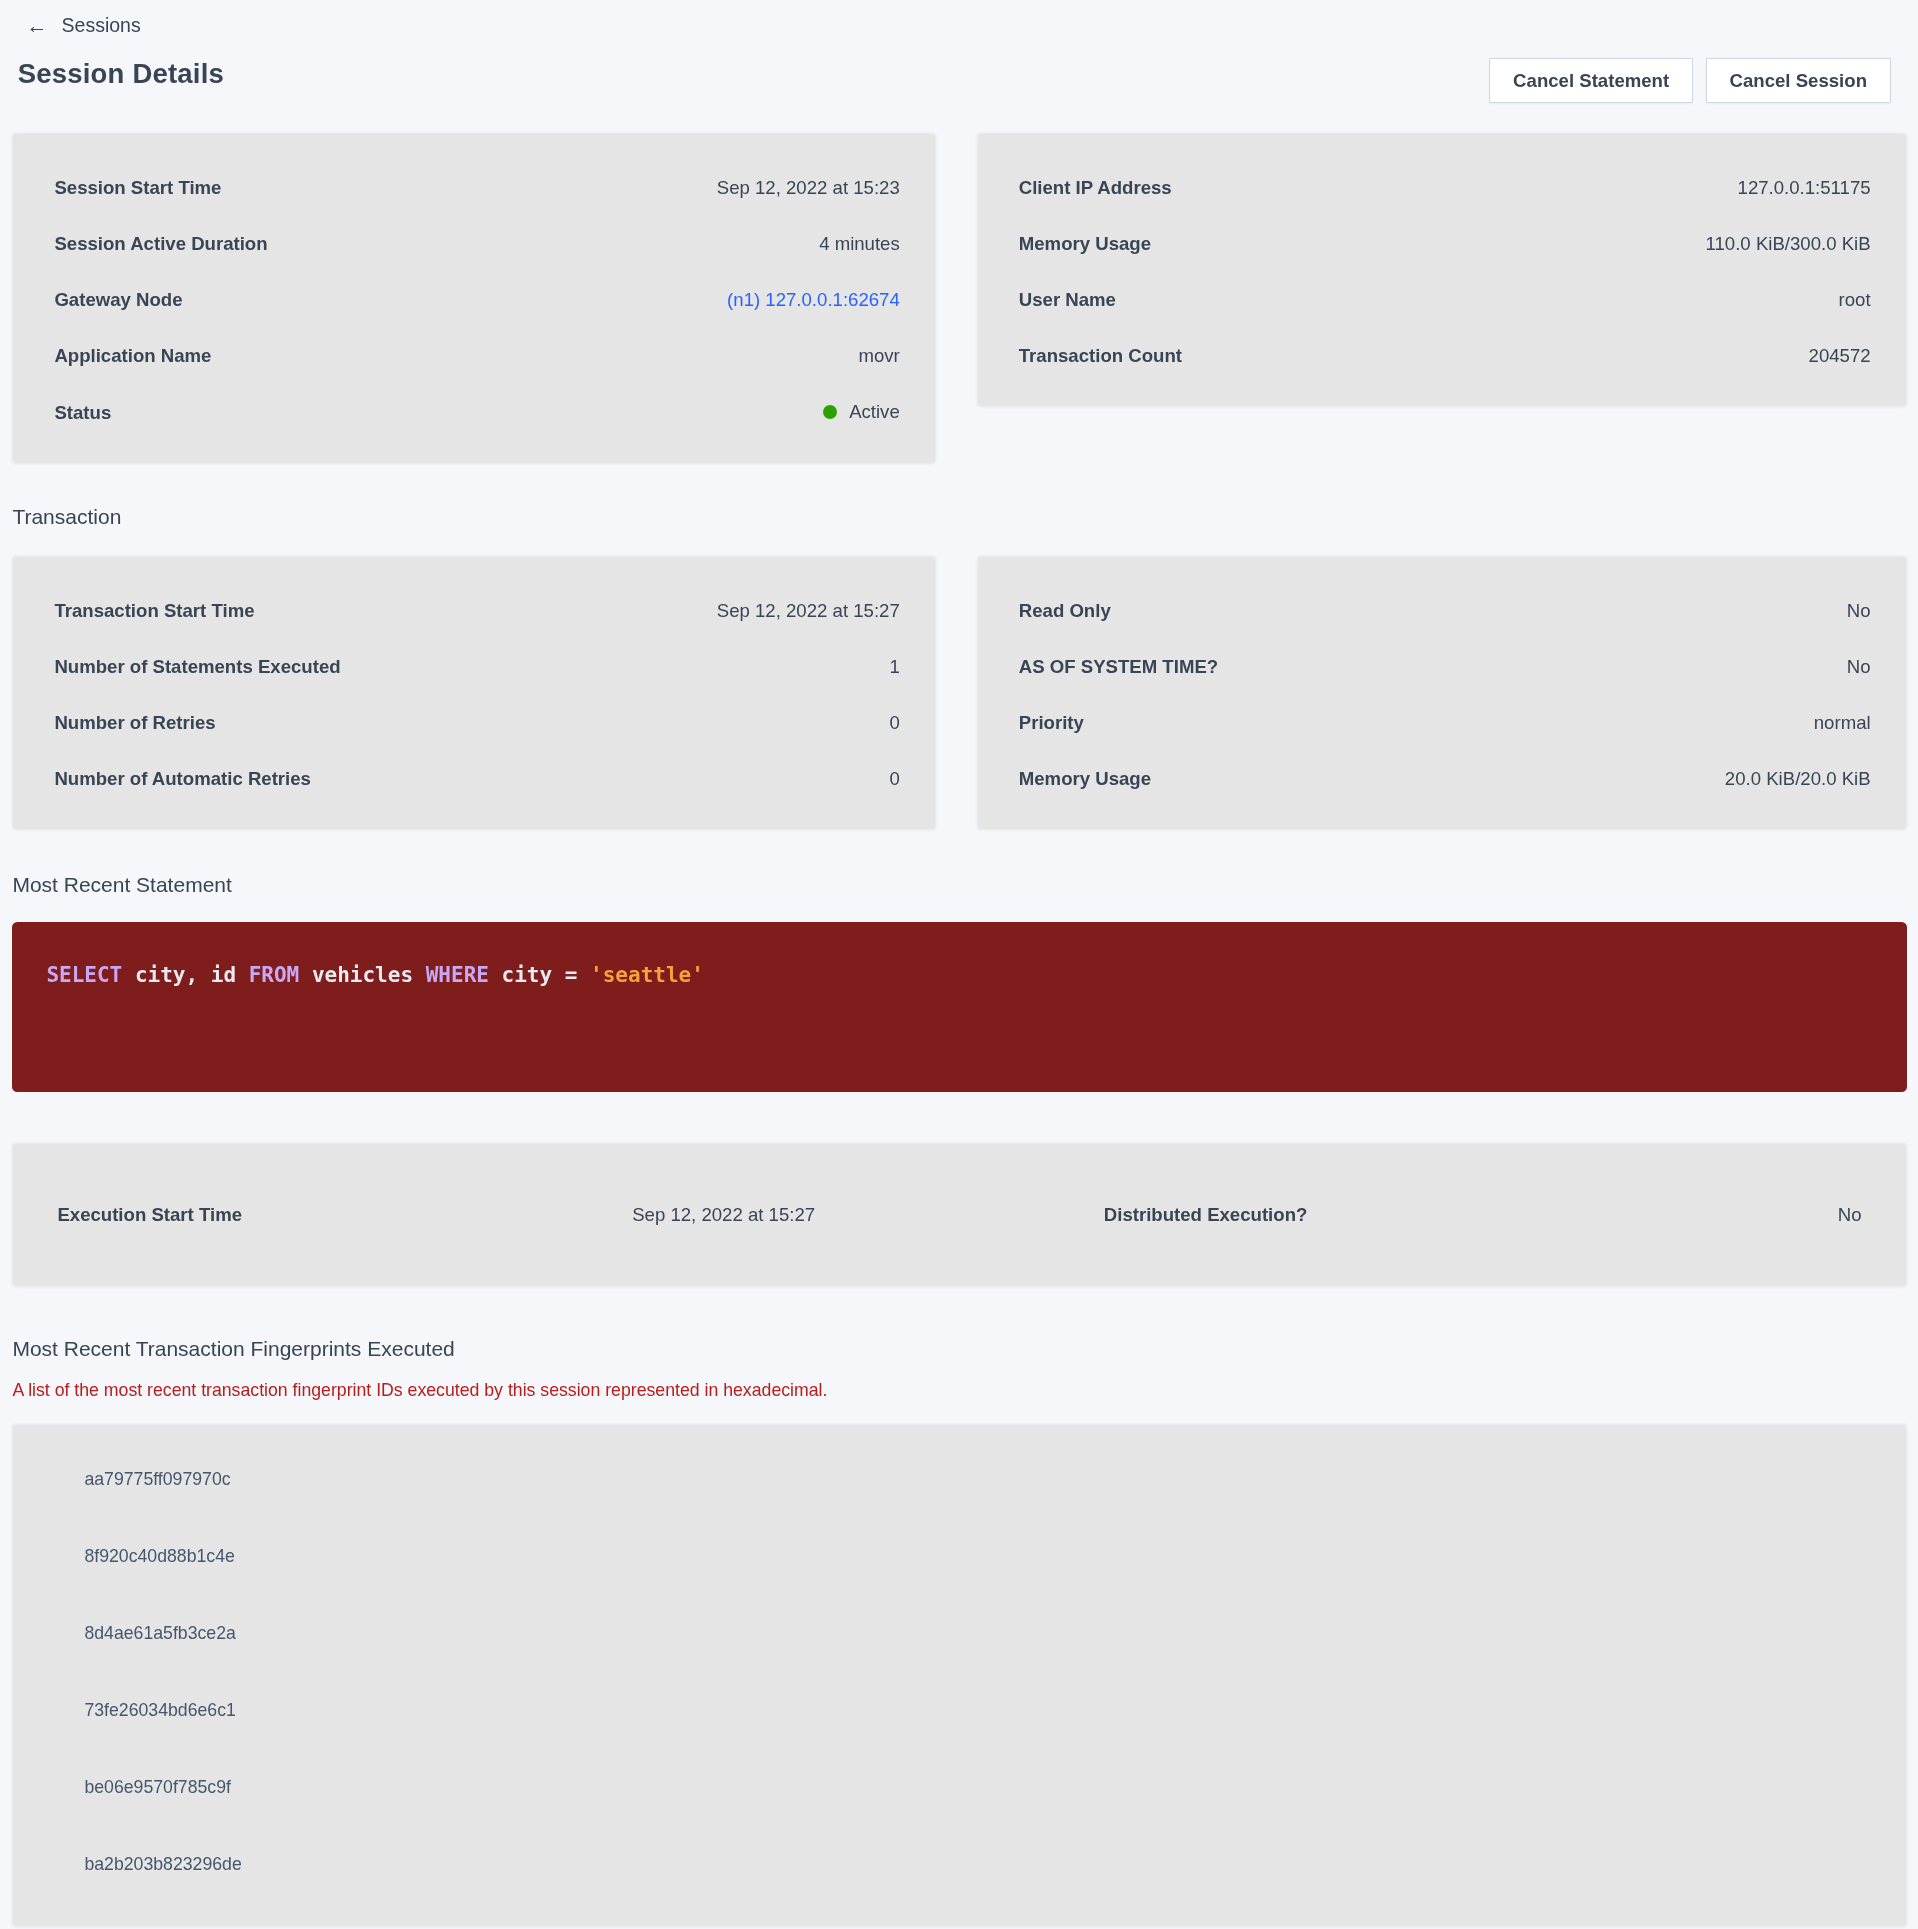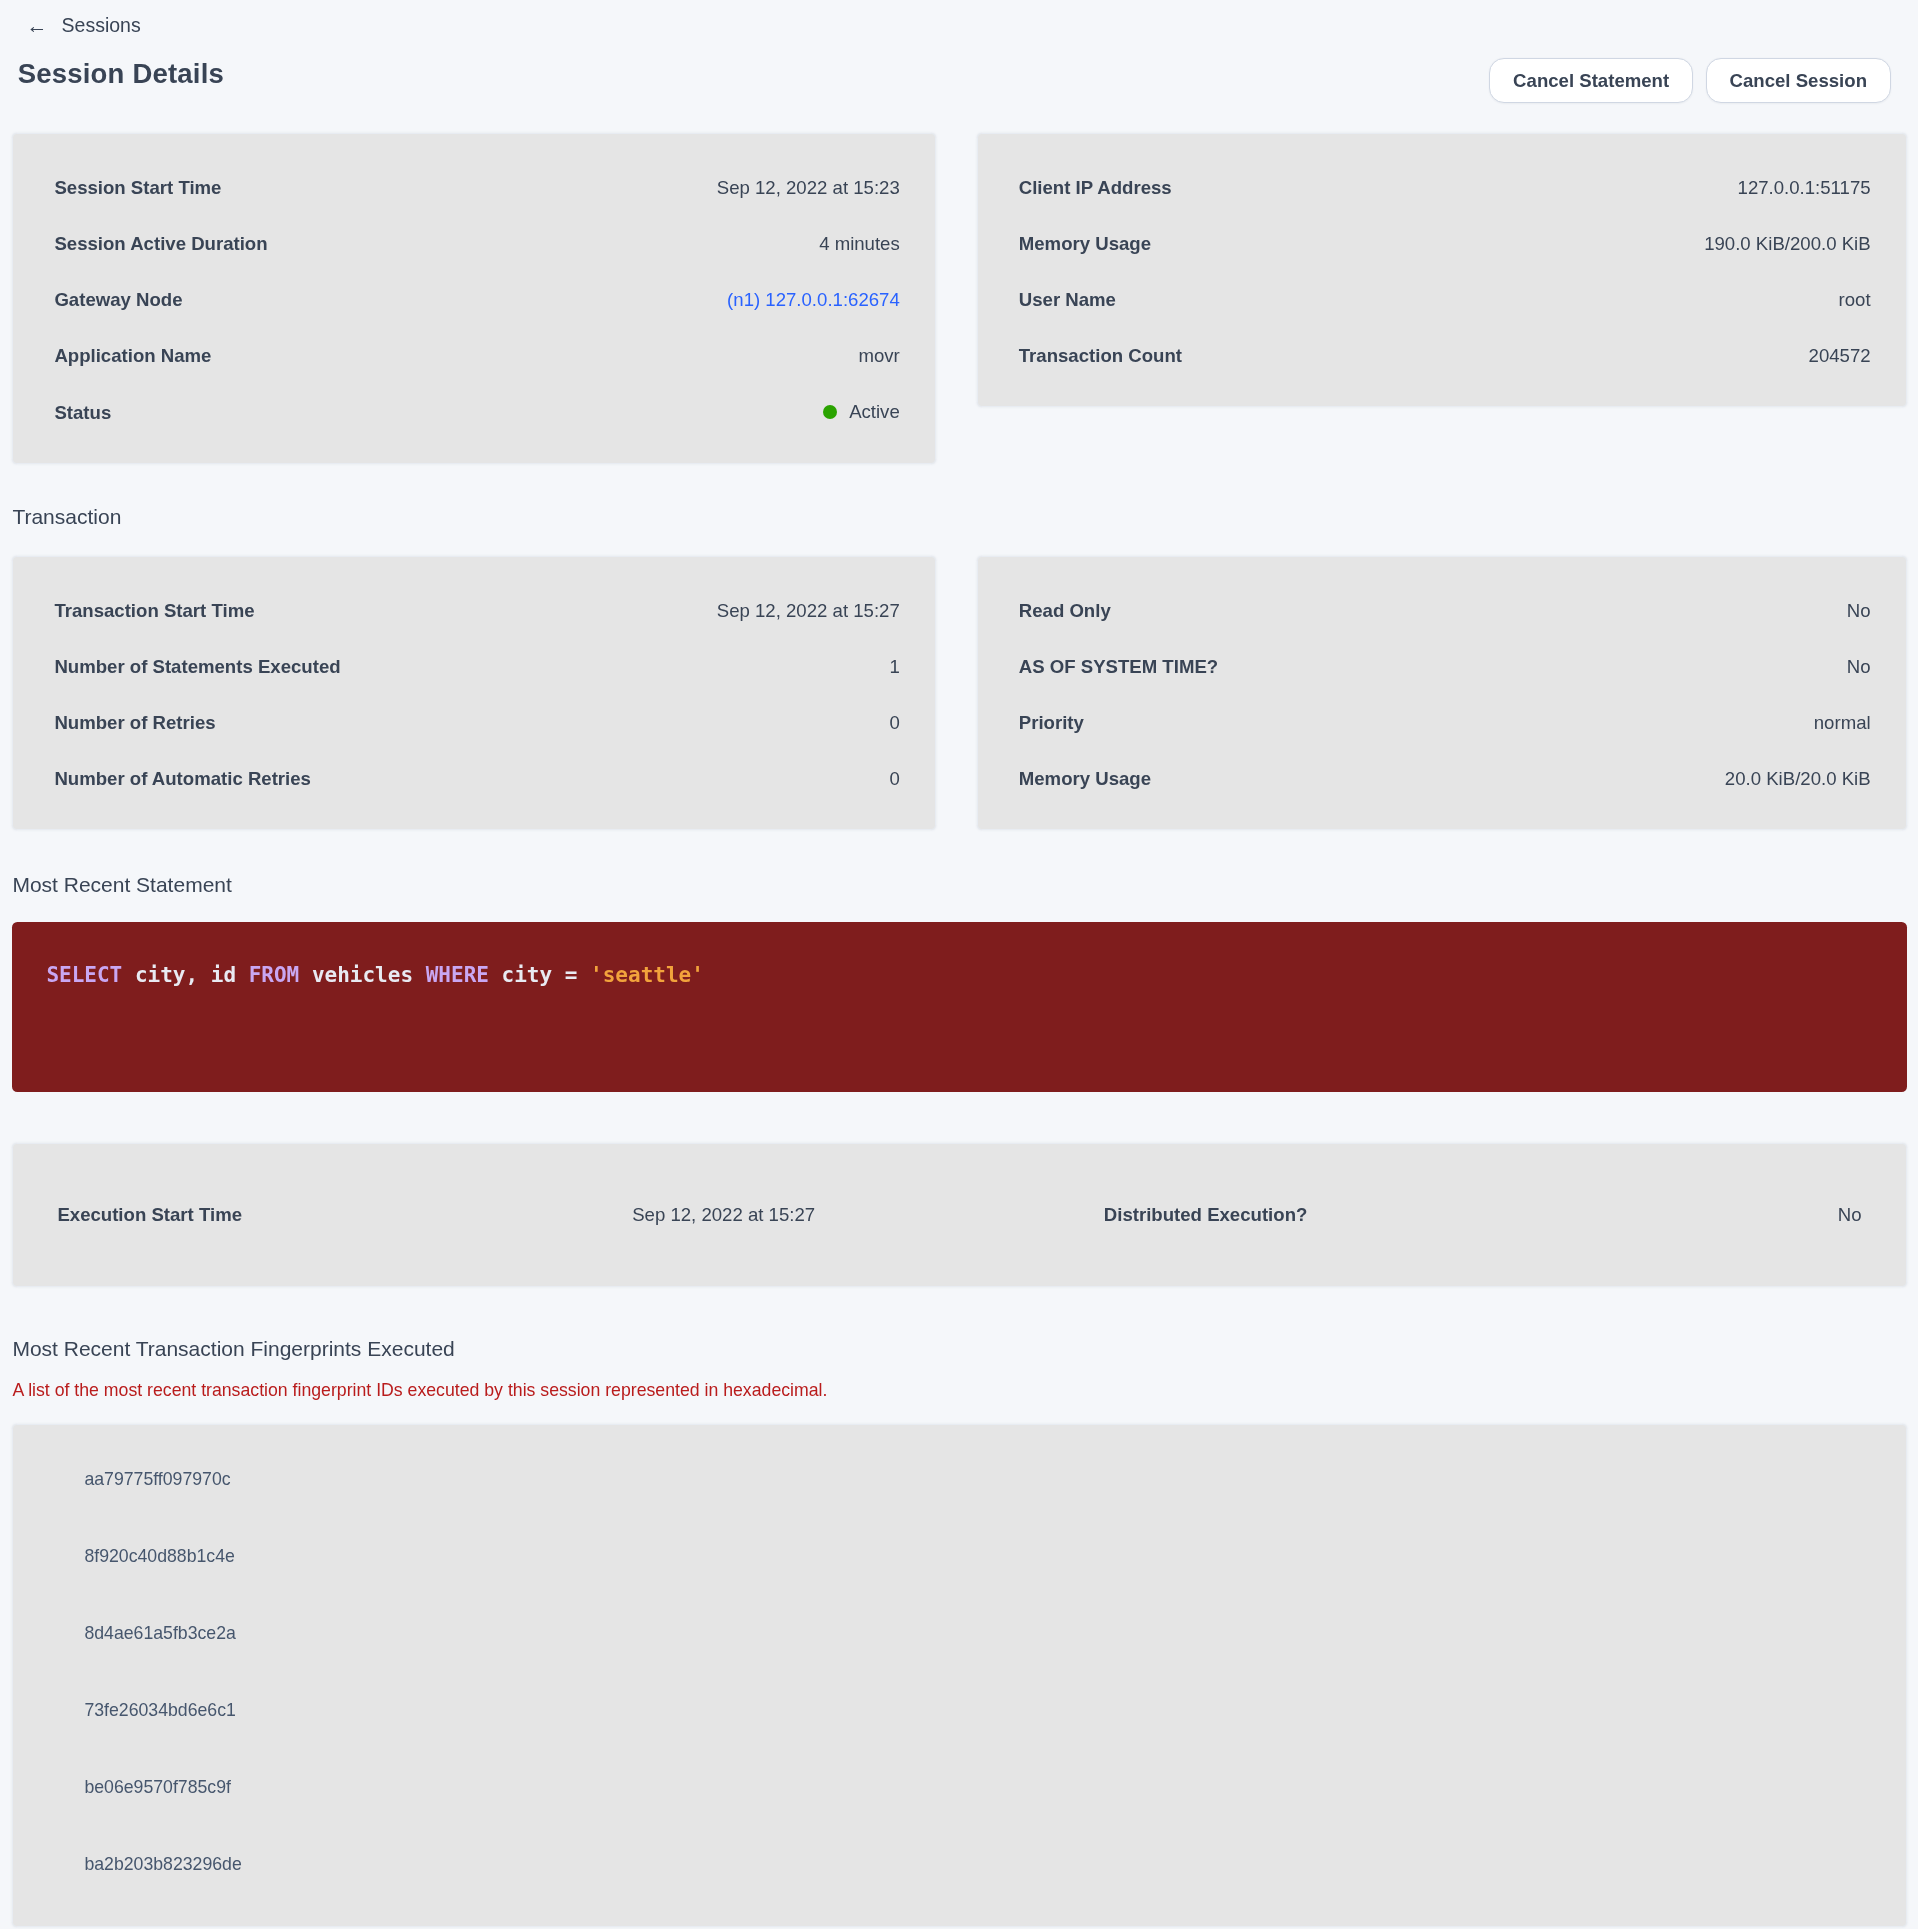--- a/index.html
+++ b/index.html
@@ -20,21 +20,21 @@
   .back-arrow { font-size: 21px; line-height: 1; }
 
   
   .header {
     display: flex; justify-content: space-between; align-items: flex-start;
     margin: 21px 28px 0 17.7px;
   }
   .page-title { font-size: 27.5px; font-weight: bold; color: #394455; letter-spacing: 0.2px; }
   .actions { display: flex; gap: 12.4px; }
   .btn {
-    background: #ffffff; border: 0.9px solid #d0d7e3; border-radius: 15px;
+    background: #ffffff; border: 0.9px solid #d0d7e3; border-radius: 1px;
     font-family: "Liberation Sans", sans-serif;
     font-size: 18.6px; font-weight: bold; color: #394455;
     padding: 10.6px 23px; cursor: pointer; box-shadow: 0 0.9px 1.8px rgba(57,68,85,0.06);
   }
 
   
   .cards-row {
     display: grid; grid-template-columns: 1fr 1.007fr; gap: 41px;
     margin: 30px 12.4px 0 12.4px; align-items: start;
   }
@@ -132,21 +132,21 @@
       </div>
     </div>
 
     <div class="card summary-card">
       <div class="srow">
         <span class="lbl">Client IP Address</span>
         <span class="val">127.0.0.1:51175</span>
       </div>
       <div class="srow">
         <span class="lbl">Memory Usage</span>
-        <span class="val">190.0 KiB/200.0 KiB</span>
+        <span class="val">110.0 KiB/300.0 KiB</span>
       </div>
       <div class="srow">
         <span class="lbl">User Name</span>
         <span class="val">root</span>
       </div>
       <div class="srow">
         <span class="lbl">Transaction Count</span>
         <span class="val">204572</span>
       </div>
     </div>

